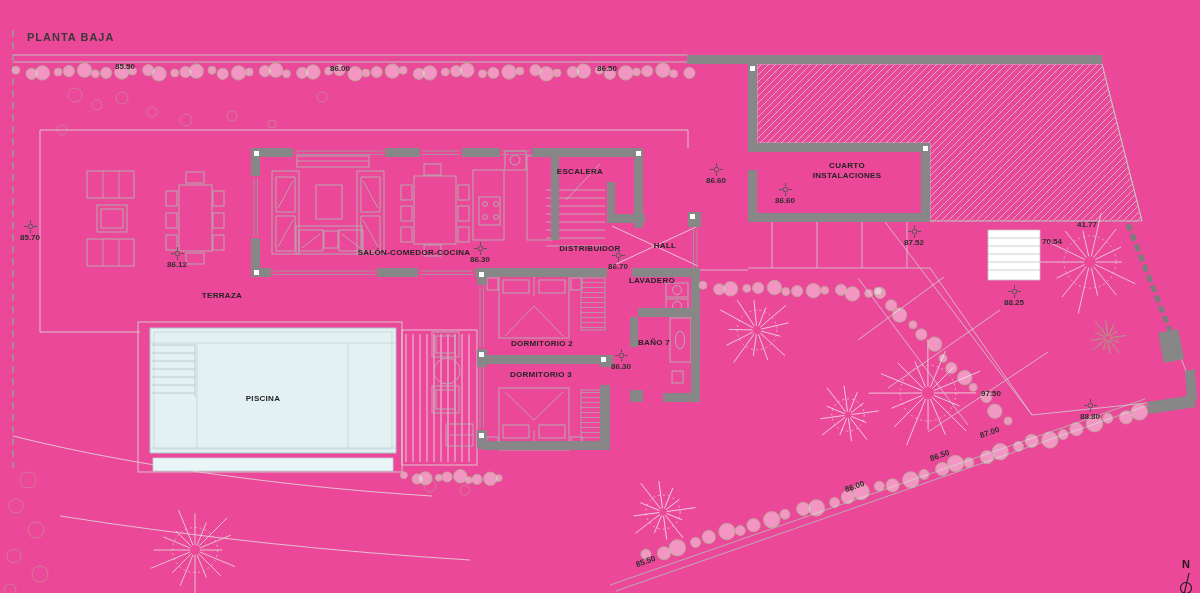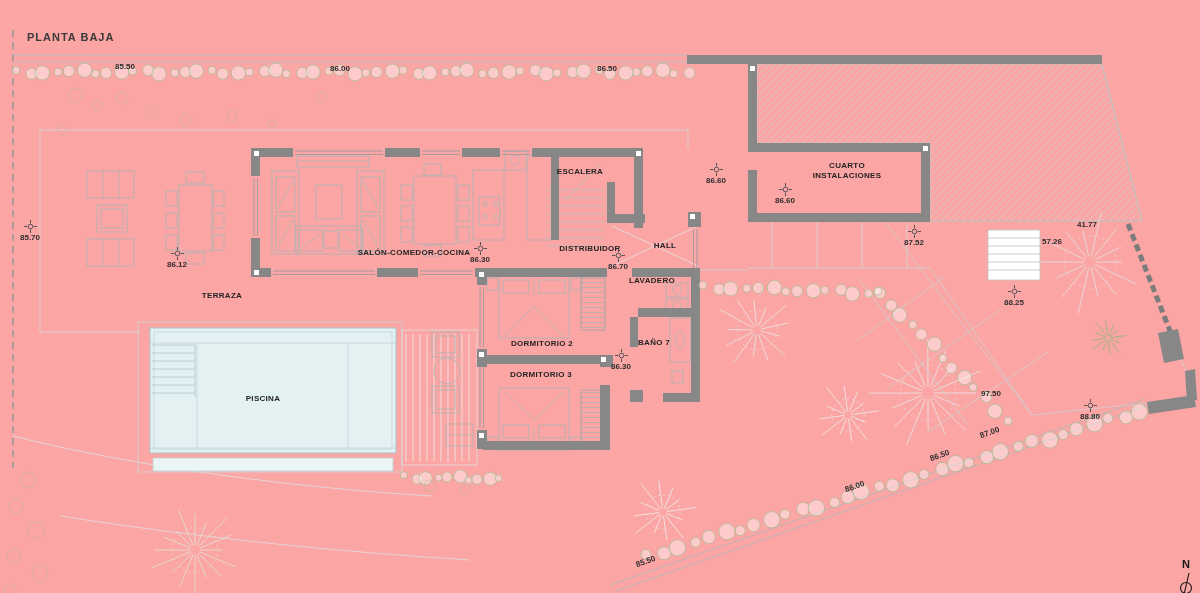--- a/index.html
+++ b/index.html
@@ -1,16 +1,16 @@
 <!DOCTYPE html>
 <html><head>
 <meta charset="utf-8">
 <style>
   html,body{margin:0;padding:0;background:#fff}
-  .sheet{position:relative;width:1200px;height:593px;overflow:hidden;background:#fca5a5;
+  .sheet{position:relative;width:1200px;height:593px;overflow:hidden;background:#ec4899;
          font-family:"Liberation Sans",sans-serif}
   #plan{position:absolute;left:0;top:0}
   .title{position:absolute;left:27px;top:31px;font-size:11px;font-weight:bold;
          letter-spacing:1px;color:#3a3a3a;white-space:nowrap}
   .rlabel{position:absolute;font-size:8px;font-weight:bold;color:#242424;
           letter-spacing:.3px;text-align:center;line-height:1.3}
   .marker{position:absolute;width:44px;text-align:center;font-size:8px;font-weight:bold;
           color:#2e2e2e;line-height:1.1}
   .marker svg{display:block;margin:0 auto 1px auto}
   .marker circle,.marker path{fill:none;stroke:#555;stroke-width:1}
@@ -515,21 +515,21 @@
         <path d="M6.5 0V3.4M6.5 9.6V13M0 6.5H3.4M9.6 6.5H13"></path>
       </svg><span>88.25</span></div>
 <div class="marker" style="left:1068px;top:399px"><svg class="mk" width="13" height="13" viewBox="0 0 13 13">
         <circle cx="6.5" cy="6.5" r="2.3"></circle>
         <path d="M6.5 0V3.4M6.5 9.6V13M0 6.5H3.4M9.6 6.5H13"></path>
       </svg><span>88.80</span></div>
 
 <div class="marker" style="left:103px;top:63px"><span>85.50</span></div>
 <div class="marker" style="left:318px;top:65px"><span>86.00</span></div>
 <div class="marker" style="left:585px;top:65px"><span>86.50</span></div>
-<div class="marker" style="left:1030px;top:238px"><span>57.26</span></div>
+<div class="marker" style="left:1030px;top:238px"><span>70.54</span></div>
 <div class="marker" style="left:1065px;top:221px"><span>41.77</span></div>
 <div class="marker" style="left:969px;top:390px"><span>97.50</span></div>
 <div class="marker rot" style="left:968px;top:429px"><span>87.00</span></div>
 <div class="marker rot" style="left:918px;top:452px"><span>86.50</span></div>
 <div class="marker rot" style="left:833px;top:483px"><span>86.00</span></div>
 <div class="marker rot" style="left:624px;top:558px"><span>85.50</span></div>
 
 <div class="north">
   <div>N</div>
   <svg width="16" height="30" viewBox="0 0 16 30">

